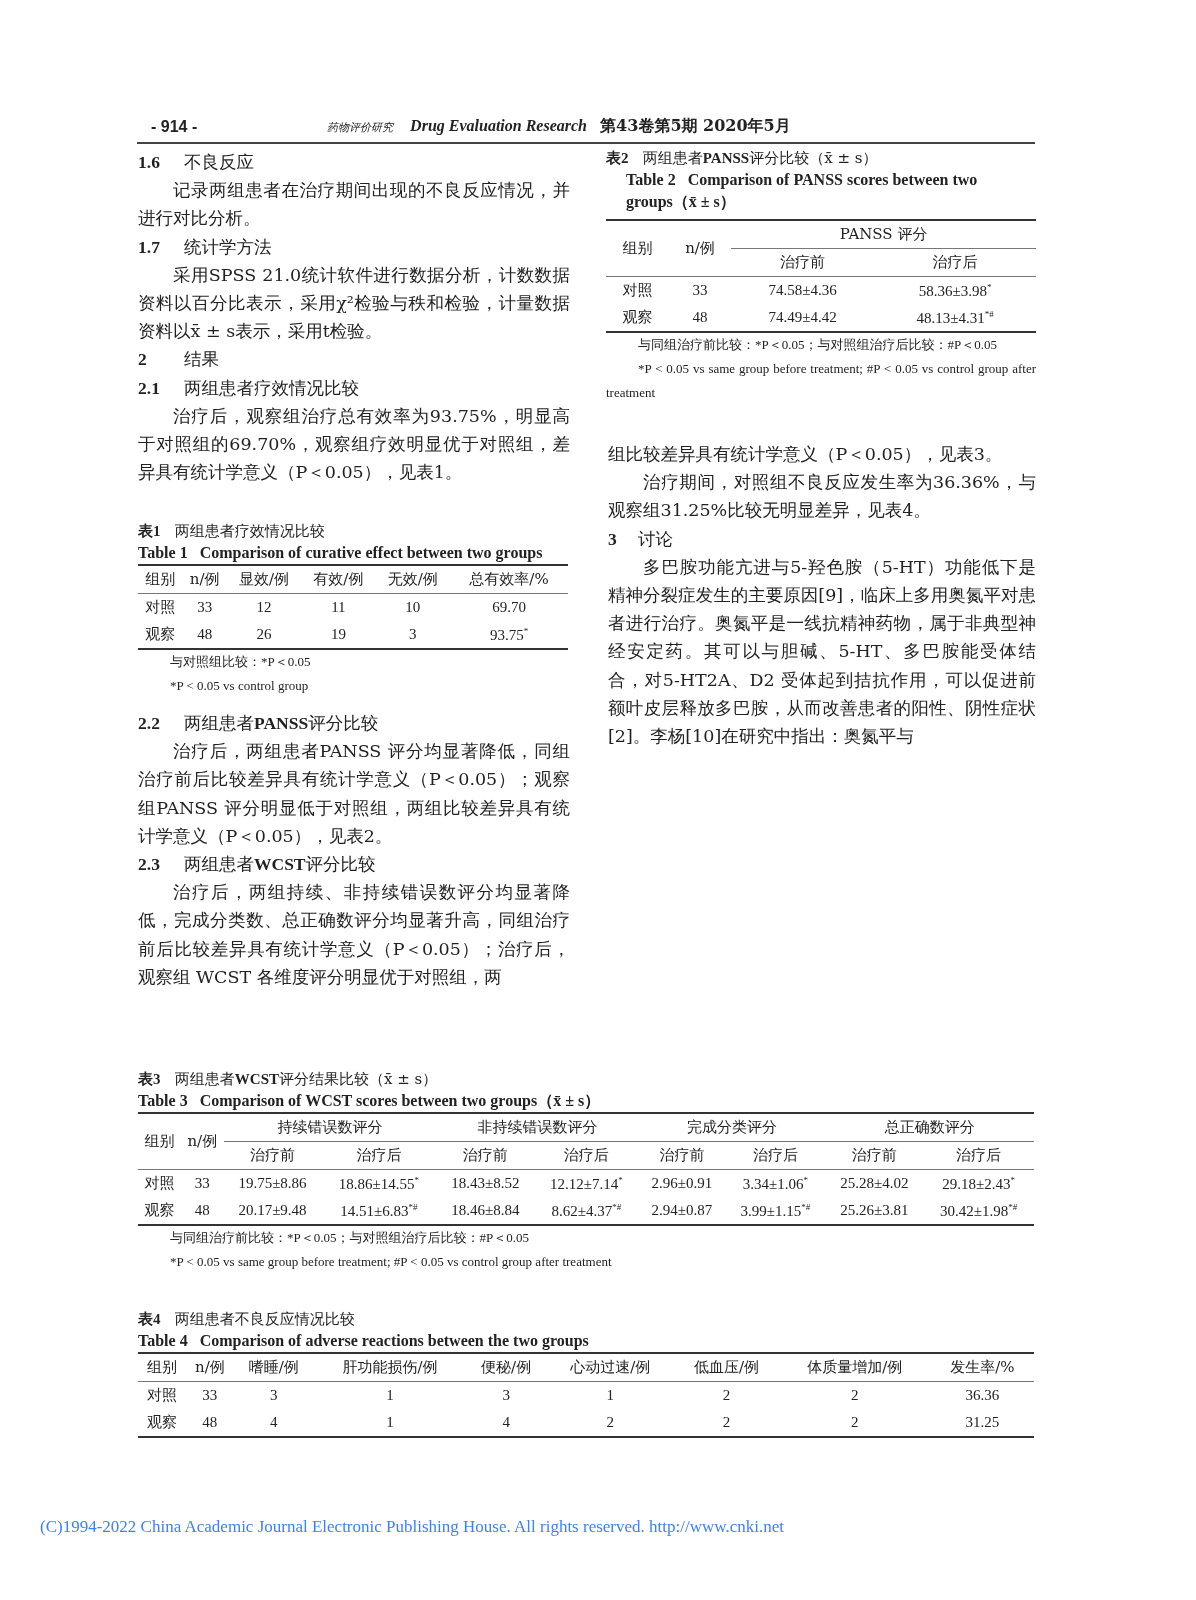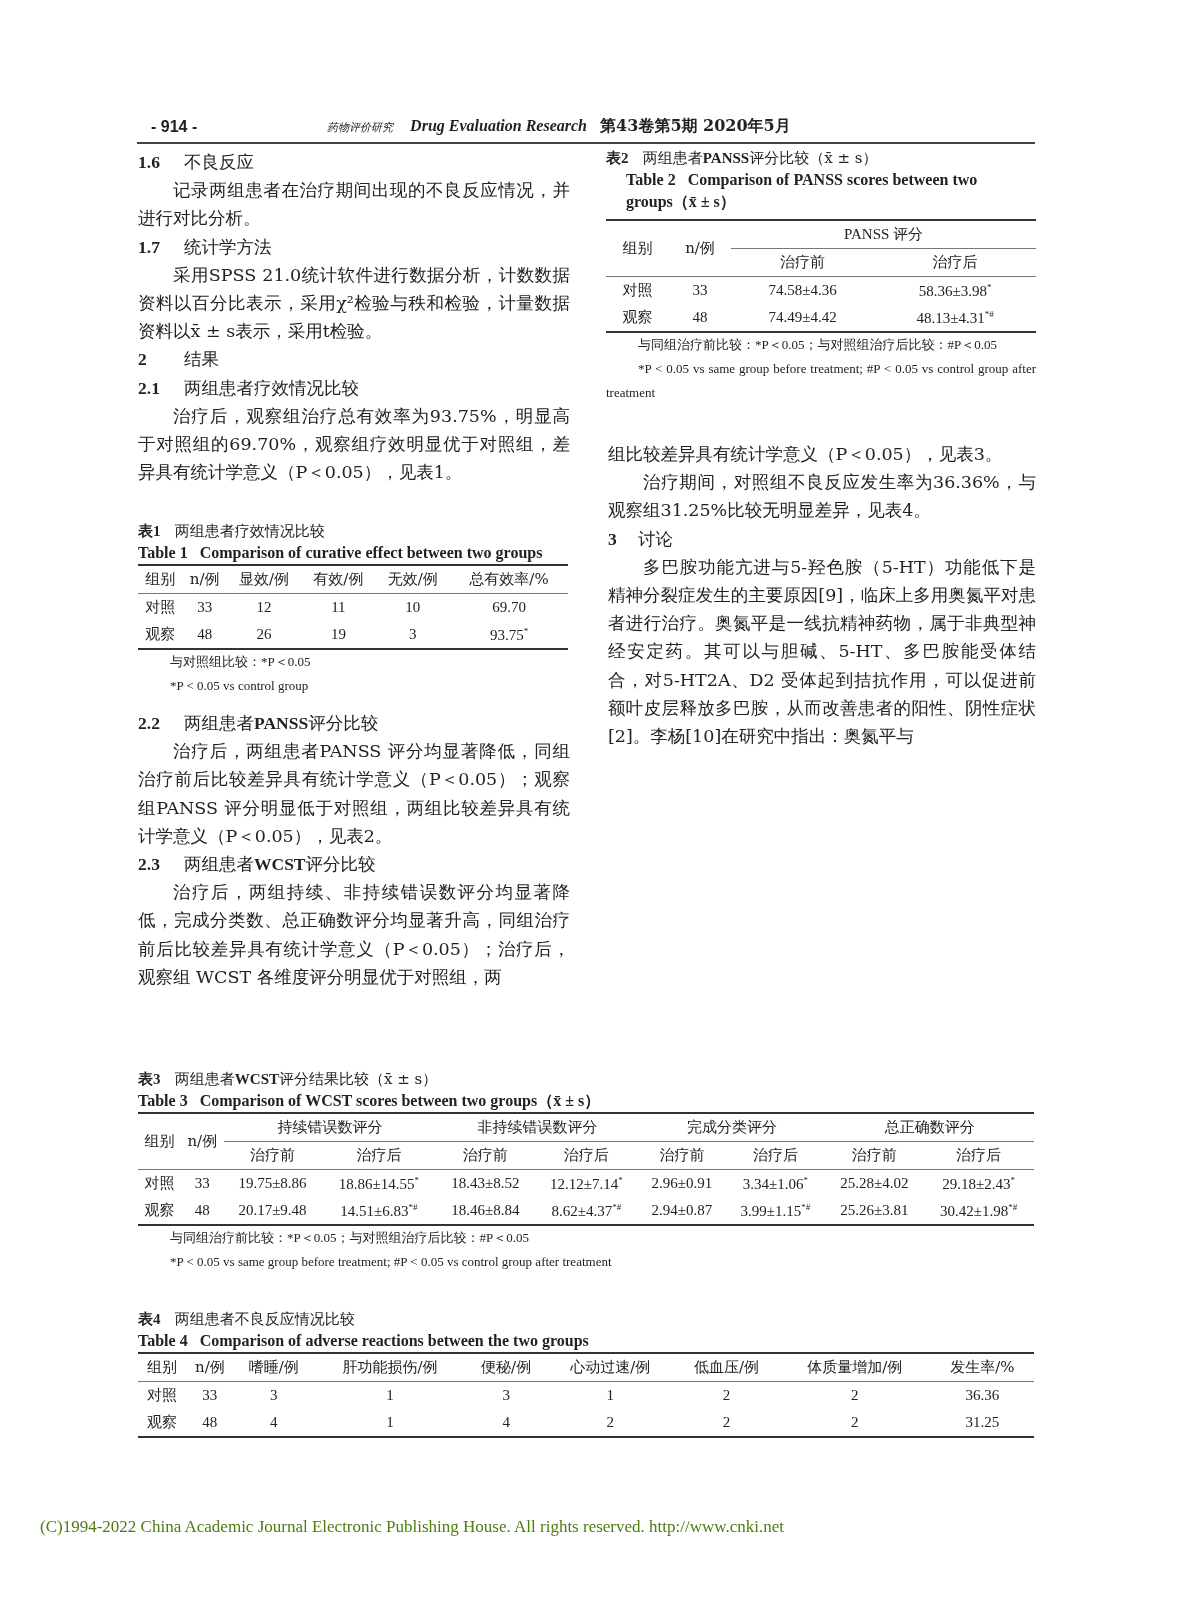--- a/index.html
+++ b/index.html
@@ -36,23 +36,23 @@
   .note { font-size:13px; line-height:24px; padding-left:32px; font-family:"Liberation Serif",serif; }
 
   #t1 { left:138px; top:520px; width:430px; }
   #t1 td, #t1 th { height:27px; }
   #t2 { left:606px; top:147px; width:430px; }
   #t2 td, #t2 th { height:27px; }
   #t3 { left:138px; top:1068px; width:896px; }
   #t3 td, #t3 th { height:27px; }
   #t4 { left:138px; top:1308px; width:896px; }
   #t4 td, #t4 th { height:27px; }
-  .subline { border-bottom:1px solid #777;font-family:Liberation Serif, serif; }
-
-  #footer { left:40px; top:1517px; font-family:"Liberation Serif",serif; font-size:17px; color:#4d7c0f; white-space:nowrap; }
+  .subline { border-bottom:1px solid #777; }
+
+  #footer { left:40px; top:1517px; font-family:"Liberation Serif",serif; font-size:17px; color:#3b82f6; white-space:nowrap; }
 </style>
 </head>
 <body>
 
 <div id="hdr" class="abs">
   <span class="pg">- 914 -</span>
   <span class="jn">
     <span class="logo">药物评价研究</span>
     <span class="en">Drug Evaluation Research</span>
     <span class="vol">第43卷第5期 2020年5月</span>

